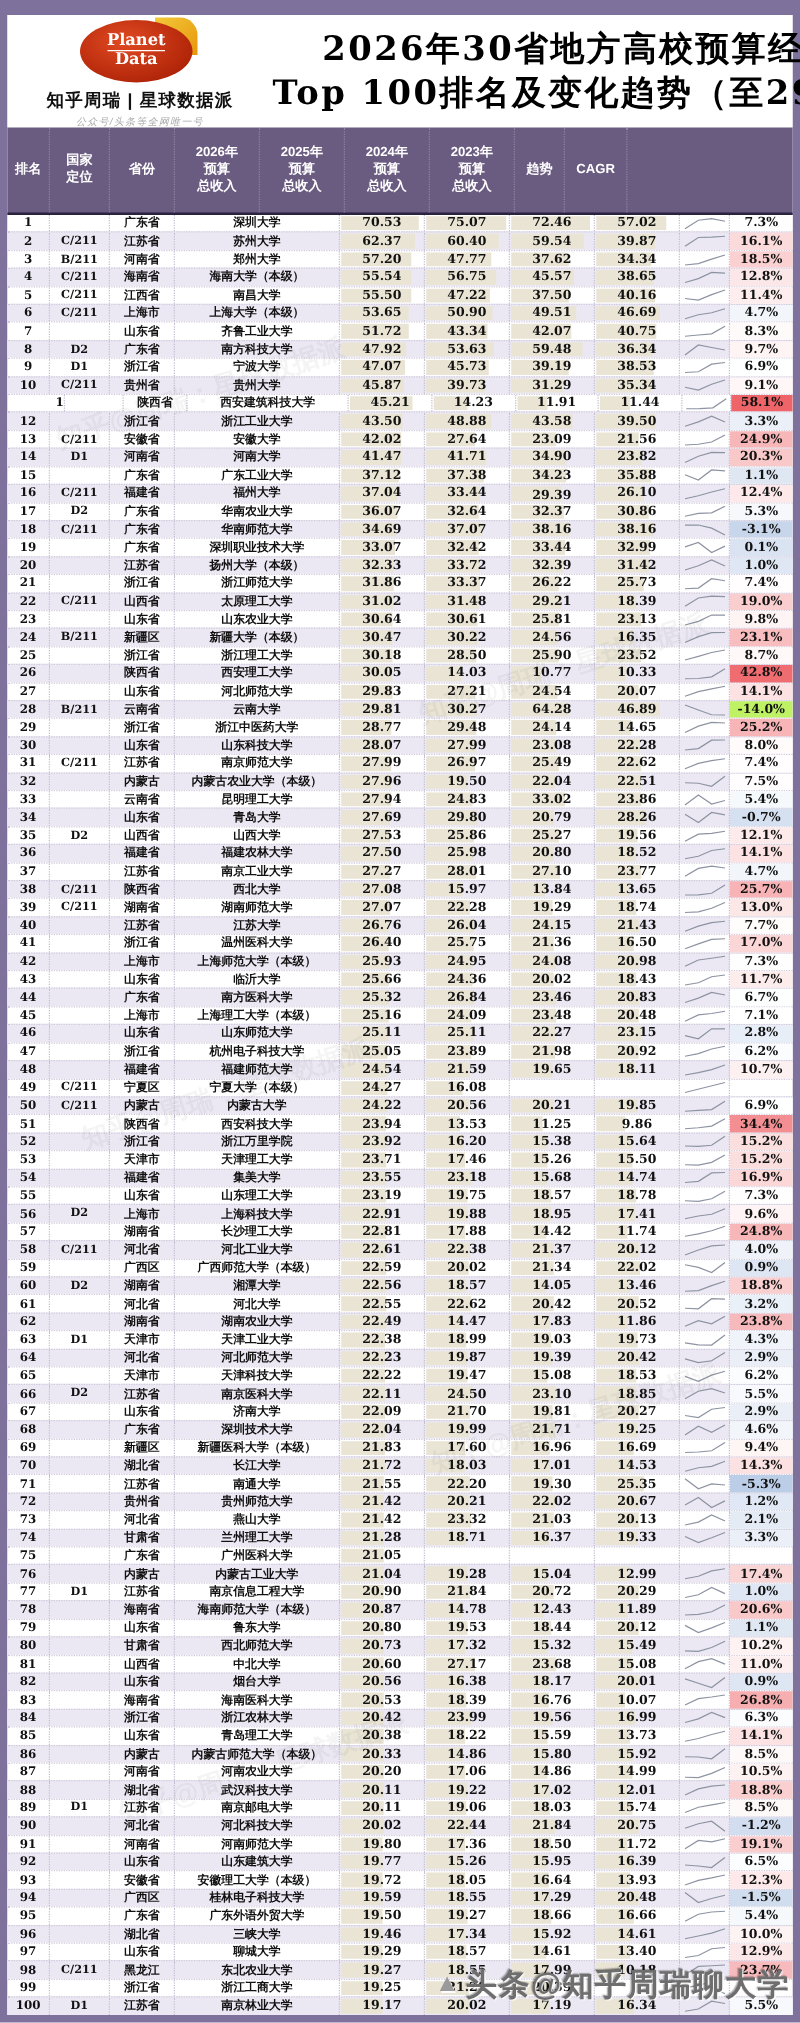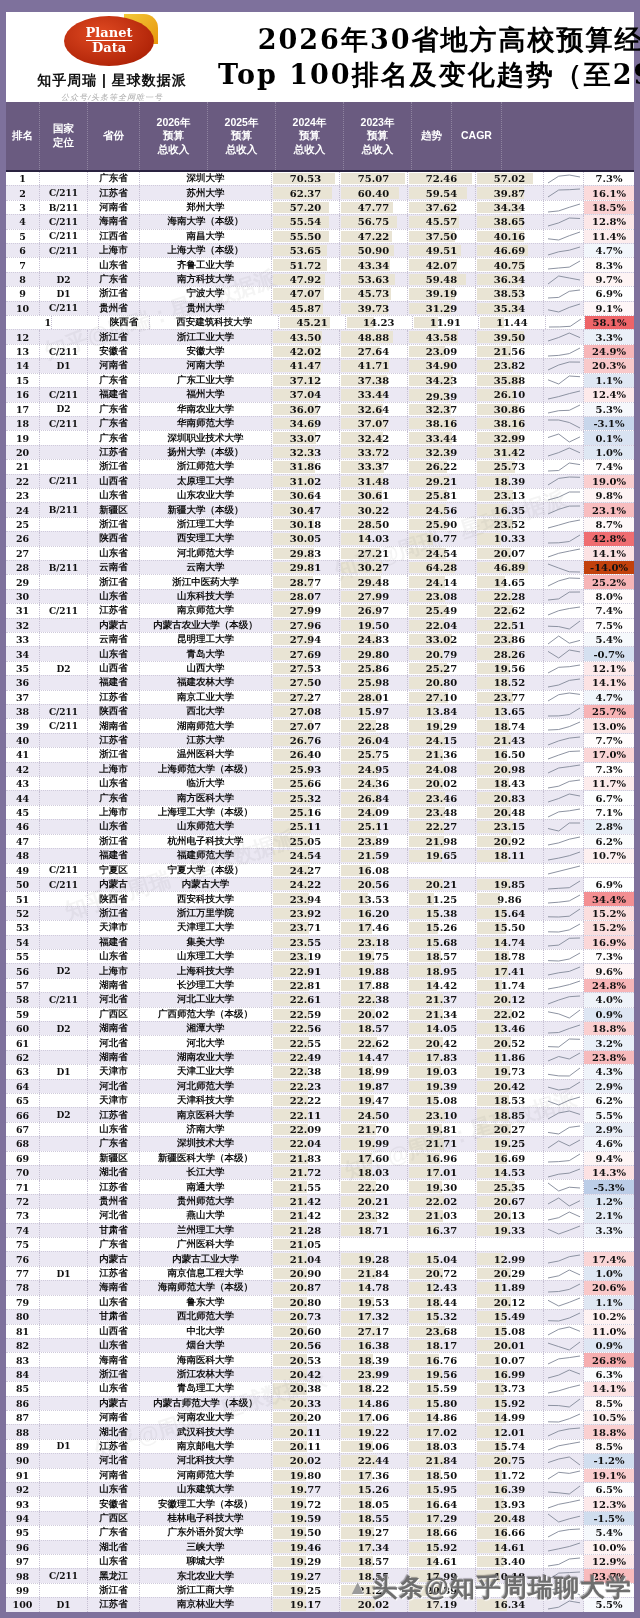--- a/index.html
+++ b/index.html
@@ -883,21 +883,21 @@
         </div>
         <div class="cell c-val" style="width: 68px;">
           <div class="bar" style="width: 76%;"></div>
           <span>46.89</span>
         </div>
         <div class="cell c-trend" style="width: 40px;">
           <svg width="36" height="12" viewBox="0 0 36 12" class="spark">
             <polyline points="2.0,2.0 12.7,6.0 23.3,9.8 34.0,10.0" fill="none" stroke="#8d93a2" stroke-width="1"></polyline>
           </svg>
         </div>
-        <div class="cell c-cagr" style="width: 50px; background: #c2410c;">-14.0%</div>
+        <div class="cell c-cagr" style="width: 50px; background: #bef264;">-14.0%</div>
       </div>
       <div class="row">
         <div class="cell c-rank" style="width: 34px;">29</div>
         <div class="cell c-tier" style="width: 48px;"></div>
         <div class="cell c-prov" style="width: 52px;">浙江省</div>
         <div class="cell c-name" style="width: 132px;">浙江中医药大学</div>
         <div class="cell c-val" style="width: 68px;">
           <div class="bar" style="width: 59%;"></div>
           <span>28.77</span>
         </div>

